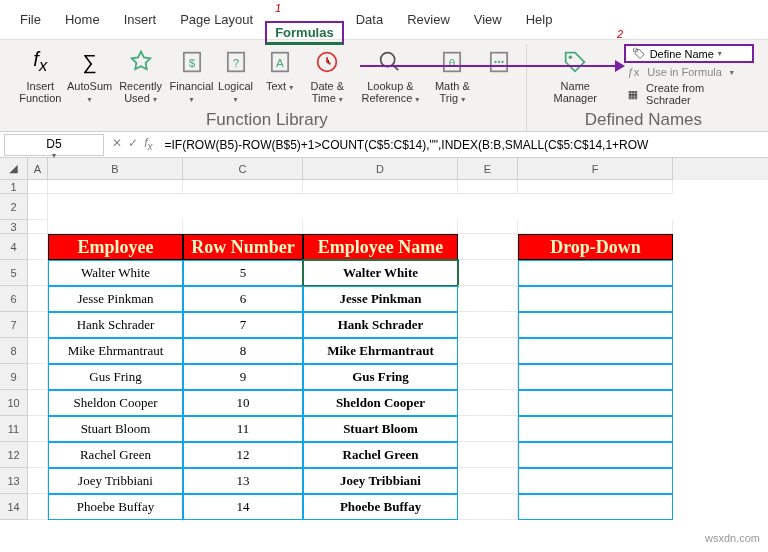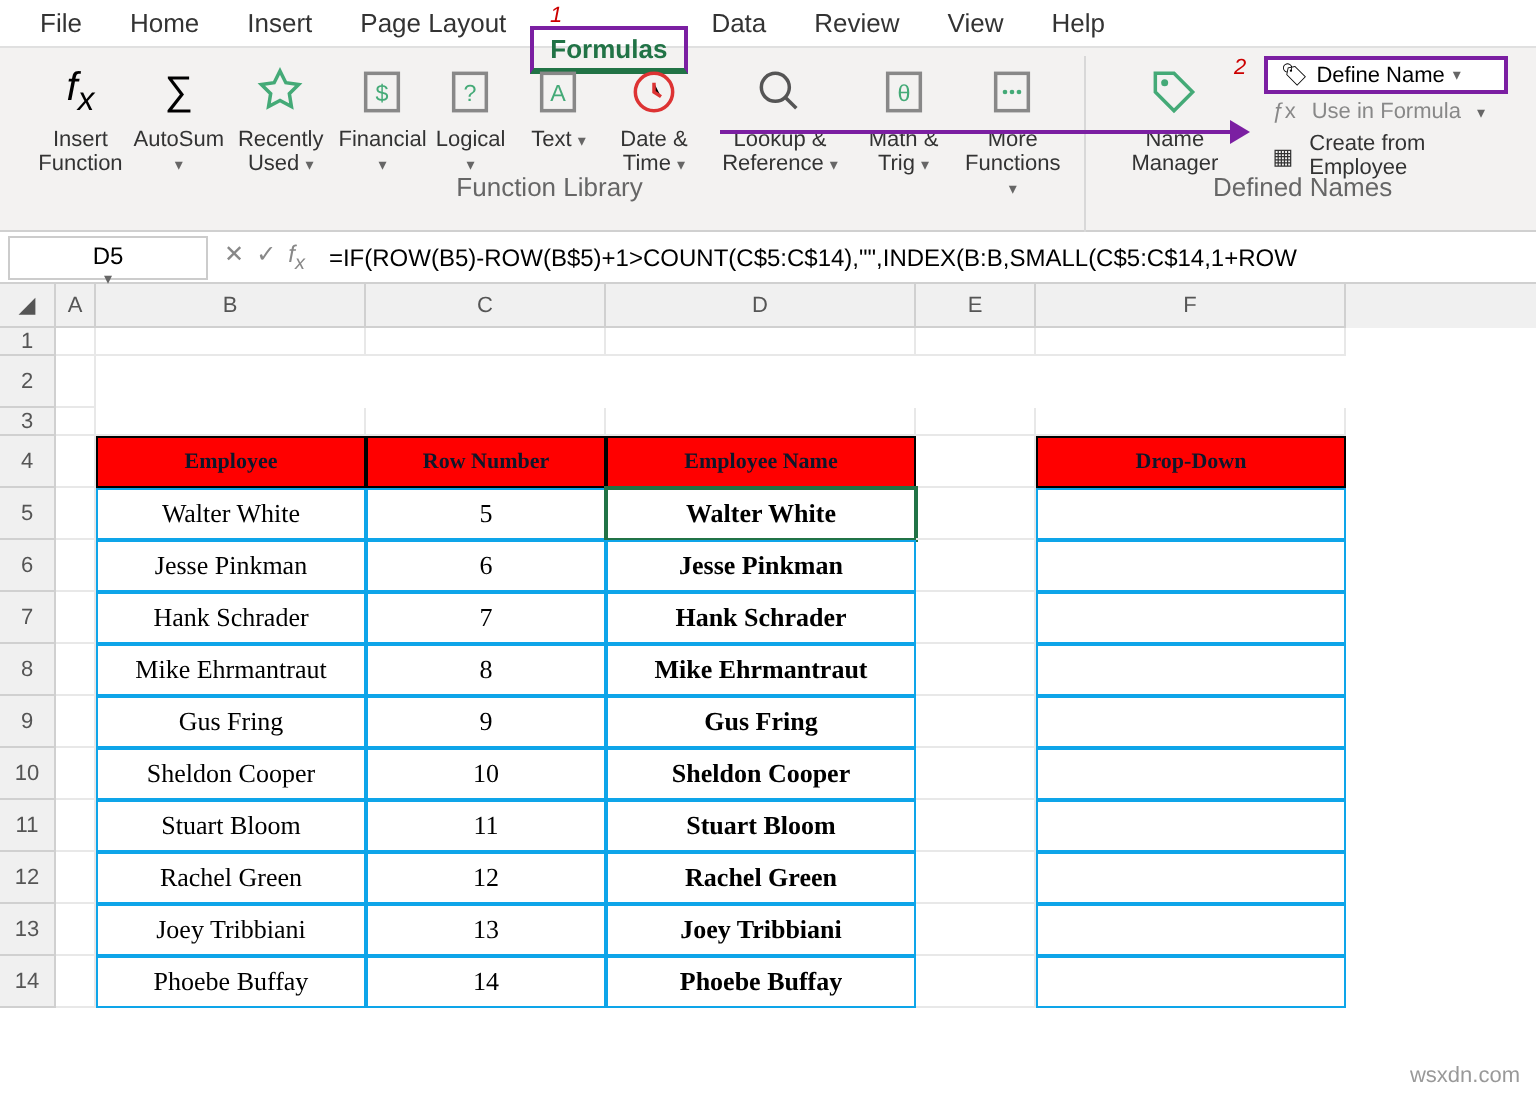--- a/index.html
+++ b/index.html
@@ -1,33 +1,33 @@
 <!DOCTYPE html>
 <html><head>
   <meta charset="utf-8">
   <style>
     * { margin: 0; padding: 0; box-sizing: border-box; }
     body { font-family: 'Segoe UI', Tahoma, sans-serif; font-size: 12px; background: #fff; width: 768px; height: 552px; overflow: hidden; position: relative; }
     
     
-    .menubar { display: flex; height: 24px; align-items: center; background: #fff; border-bottom: 1px solid #e0e0e0; padding-left: 8px; }
+    .menubar { display: flex; height: 40px; align-items: center; background: #fff; border-bottom: 1px solid #e0e0e0; padding-left: 8px; }
     .menu-item { padding: 4px 12px; cursor: pointer; color: #333; font-size: 13px; }
     .menu-item.active { color: #217346; border-bottom: 3px solid #217346; font-weight: 600; margin-top: 27px; }
     .menu-formulas-box { border: 2px solid #7b1fa2; padding: 2px 8px; }
     .annotation-1 { position: absolute; left: 275px; top: 2px; color: #c00; font-size: 11px; font-style: italic; }
     .annotation-2 { position: absolute; left: 617px; top: 28px; color: #c00; font-size: 11px; font-style: italic; }
     
     
     .ribbon { height: 92px; background: #f3f2f1; border-bottom: 1px solid #d0d0d0; display: flex; align-items: flex-start; padding: 4px 8px 0 8px; }
     .ribbon-group { display: flex; flex-direction: column; align-items: center; height: 88px; border-right: 1px solid #d8d8d8; padding: 0 6px; position: relative; }
     .ribbon-buttons { display: flex; gap: 2px; height: 68px; align-items: flex-start; }
     .ribbon-btn { display: flex; flex-direction: column; align-items: center; padding: 2px 5px; cursor: pointer; min-width: 42px; }
     .ribbon-btn .icon { width: 32px; height: 32px; display: flex; align-items: center; justify-content: center; font-size: 20px; }
     .ribbon-btn .label { font-size: 11px; text-align: center; line-height: 1.1; margin-top: 2px; color: #333; }
-    .ribbon-group-label { font-size: 13px; color: #666; position: absolute; bottom: 15px; width: 100%; text-align: center; }
+    .ribbon-group-label { font-size: 17px; color: #666; position: absolute; bottom: 2px; width: 100%; text-align: center; }
     .dropdown-arrow { font-size: 8px; color: #666; }
     
     .defined-names-right { display: flex; flex-direction: column; gap: 2px; margin-left: 4px; }
     .define-name-btn { border: 2px solid #7b1fa2; padding: 1px 6px; display: flex; align-items: center; gap: 4px; font-size: 11px; background: #fff; }
     .small-ribbon-item { display: flex; align-items: center; gap: 8px; font-size: 11px; padding: 1px 4px; color: #888; }
     .small-ribbon-item.enabled { color: #333; }
     
     .arrow-line { position: absolute; top: 65px; left: 360px; width: 260px; height: 2px; background: #7b1fa2; }
     .arrow-head { position: absolute; top: 60px; left: 615px; width: 0; height: 0; border-left: 10px solid #7b1fa2; border-top: 6px solid transparent; border-bottom: 6px solid transparent; }
     
@@ -53,21 +53,21 @@
     .col-E { width: 60px; }
     .col-F { width: 155px; }
     
     .grid-body { position: relative; }
     .cell { border-right: 1px solid #e8e8e8; border-bottom: 1px solid #e8e8e8; height: 26px; display: flex; align-items: center; justify-content: center; padding: 0 4px; font-size: 12px; }
     .grid-row { display: flex; }
     .row-1 { height: 14px; }
     .row-1 .cell { height: 14px; }
     
     .title-cell { background: #00a651; color: #fff; font-weight: bold; font-size: 15px; justify-content: center; border: 1px solid #000; }
-    .header-cell { background: #ff0000; color: #0f172a; font-weight: bold; font-size: 11px; border: 1px solid #000; font-family: 'Times New Roman', serif; }
+    .header-cell { background: #ff0000; color: #fef9c3; font-weight: bold; font-size: 18px; border: 1px solid #000; font-family: 'Times New Roman', serif; }
     .data-cell { border: 1px solid #0ea5e9; background: #fff; font-family: 'Times New Roman', serif; font-size: 13px; }
     .data-cell.bold { font-weight: bold; }
     .selected-cell { outline: 2px solid #217346; outline-offset: -1px; }
     
     .watermark { position: absolute; right: 8px; bottom: 8px; font-size: 11px; color: #999; }
     
     svg.ico { width: 28px; height: 28px; }
   </style>
 </head>
 <body>
@@ -168,22 +168,20 @@
       </div>
       <div class="ribbon-btn">
         <div class="icon">
             <svg class="ico" viewBox="0 0 24 24">
               <rect x="5" y="4" width="14" height="16" fill="none" stroke="#888" stroke-width="1.5"></rect>
               <circle cx="9" cy="12" r="1" fill="#4a7"></circle>
               <circle cx="12" cy="12" r="1" fill="#4a7"></circle>
               <circle cx="15" cy="12" r="1" fill="#4a7"></circle>
             </svg>
           </div>
-        <div class="label"><span>More
-Functions</span> <span class="dropdown-arrow">▾</span></div>
       </div>
     </div>
     <div class="ribbon-group-label">Function Library</div>
   </div>
 
   <div class="ribbon-group" style="border-right:none">
     <div class="ribbon-buttons">
       <div class="ribbon-btn">
         <div class="icon">
             <svg class="ico" viewBox="0 0 24 24">
@@ -200,21 +198,21 @@
           <span>Define Name</span>
           <span class="dropdown-arrow">▾</span>
         </div>
         <div class="small-ribbon-item">
           <span>ƒx</span>
           <span>Use in Formula</span>
           <span class="dropdown-arrow">▾</span>
         </div>
         <div class="small-ribbon-item enabled">
           <span>▦</span>
-          <span>Create from Employee</span>
+          <span>Create from Schrader</span>
         </div>
       </div>
     </div>
     <div class="ribbon-group-label">Defined Names</div>
   </div>
 </div>
 
 <div class="arrow-line"></div>
 <div class="arrow-head"></div>
 

